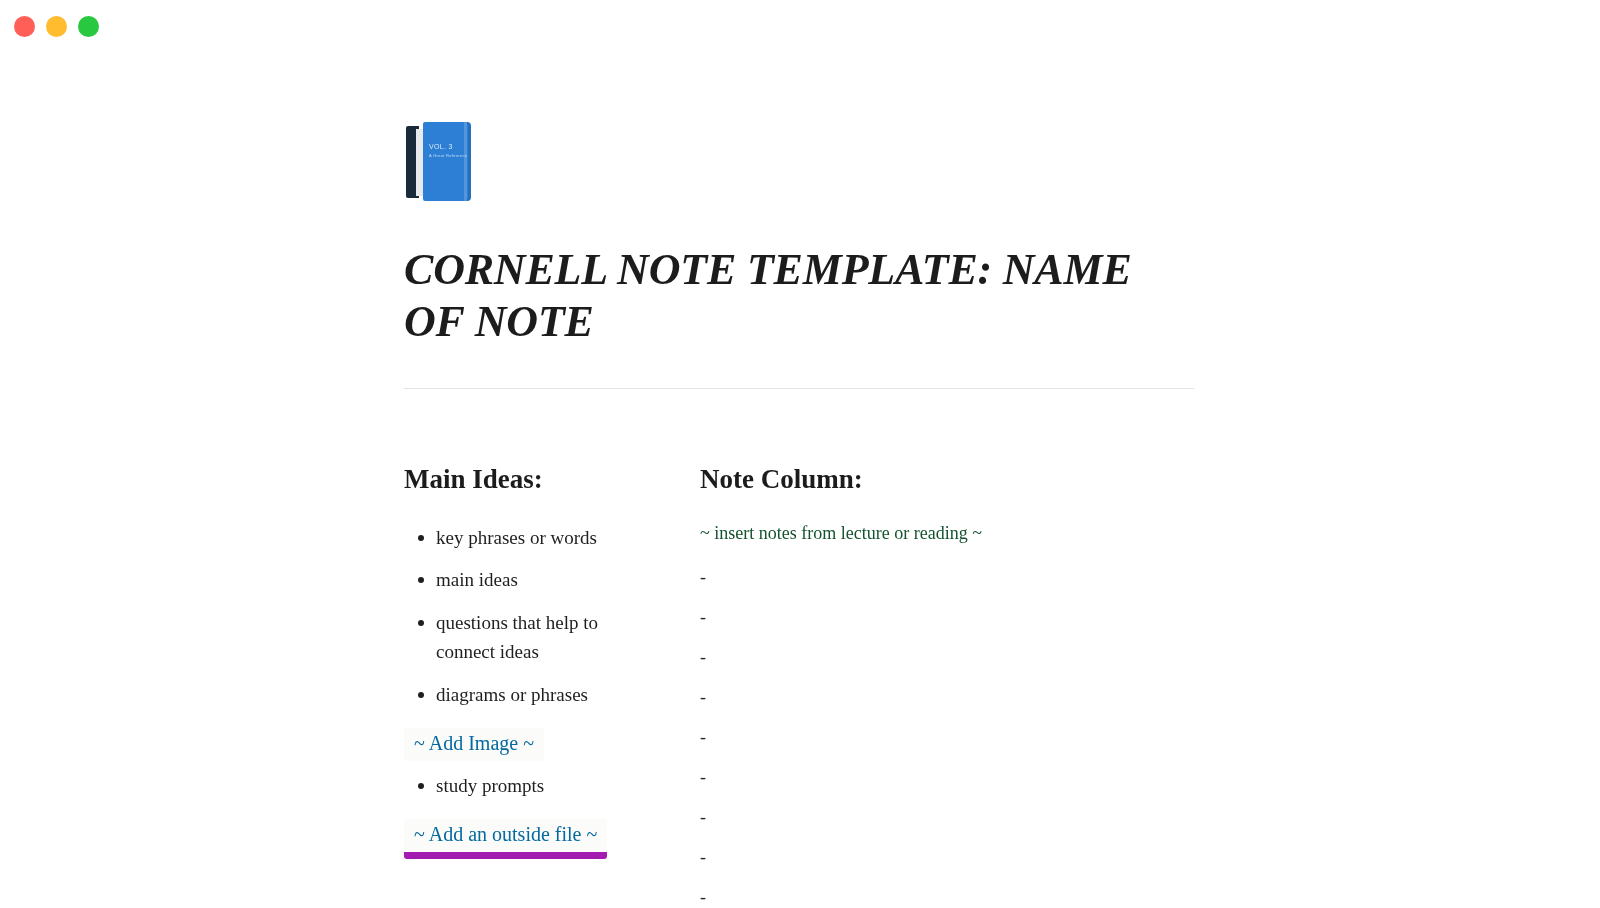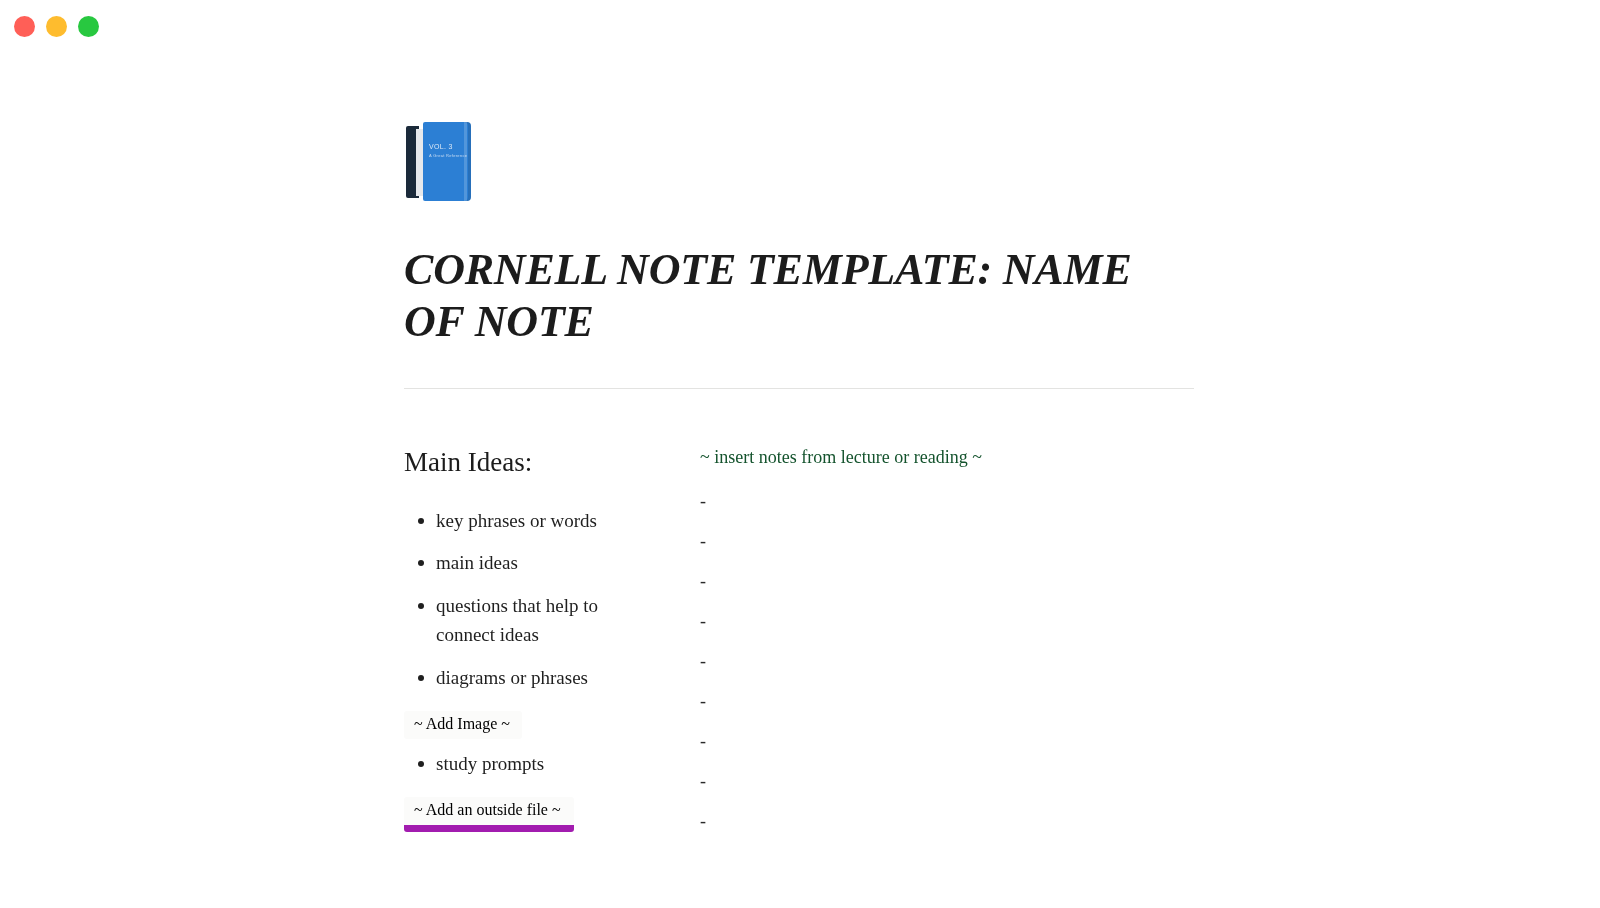--- a/index.html
+++ b/index.html
@@ -111,22 +111,22 @@
 
   .columns {
     display: flex;
     gap: 0;
   }
   .col-left  { width: 296px; flex: 0 0 296px; }
   .col-right { flex: 1; }
 
   h2.col-heading {
     font-size: 27px;
-    font-weight: 400;
-    margin: 0 0 28px 0;
+    font-weight: 700;
+    margin: 17px 0 28px 0;
     color: #1c1c1c;
   }
 
   ul.bullets {
     list-style: none;
     margin: 0;
     padding: 0;
   }
   ul.bullets li {
     position: relative;
@@ -140,22 +140,22 @@
     content: "";
     position: absolute;
     left: 14px; top: 12px;
     width: 6px; height: 6px;
     border-radius: 50%;
     background: #1f1f1f;
   }
 
   .placeholder-block {
     display: inline-block;
-    color: #000000;
-    font-size: 16px;
+    color: #0369a1;
+    font-size: 20px;
     padding: 4px 10px 6px 10px;
     margin: 6px 0 10px 0;
     border-radius: 3px;
     background: #fbfbfa;
     min-width: 118px;
   }
   .placeholder-block.wide { min-width: 170px; }
   .placeholder-block.underlined { border-bottom: 7px solid #a21caf; }
 
   .note-intro {
@@ -210,20 +210,21 @@
           <li>diagrams or phrases</li>
         </ul>
         <div class="placeholder-block">~ Add Image ~</div>
         <ul class="bullets">
           <li>study prompts</li>
         </ul>
         <div class="placeholder-block wide underlined">~ Add an outside file ~</div>
       </div>
 
       <div class="col-right">
+        <h2 class="col-heading">Note Column:</h2>
         <p class="note-intro">~ insert notes from lecture or reading ~</p>
         <p class="dash-line">-</p>
         <p class="dash-line">-</p>
         <p class="dash-line">-</p>
         <p class="dash-line">-</p>
         <p class="dash-line">-</p>
         <p class="dash-line">-</p>
         <p class="dash-line">-</p>
         <p class="dash-line">-</p>
         <p class="dash-line">-</p>

